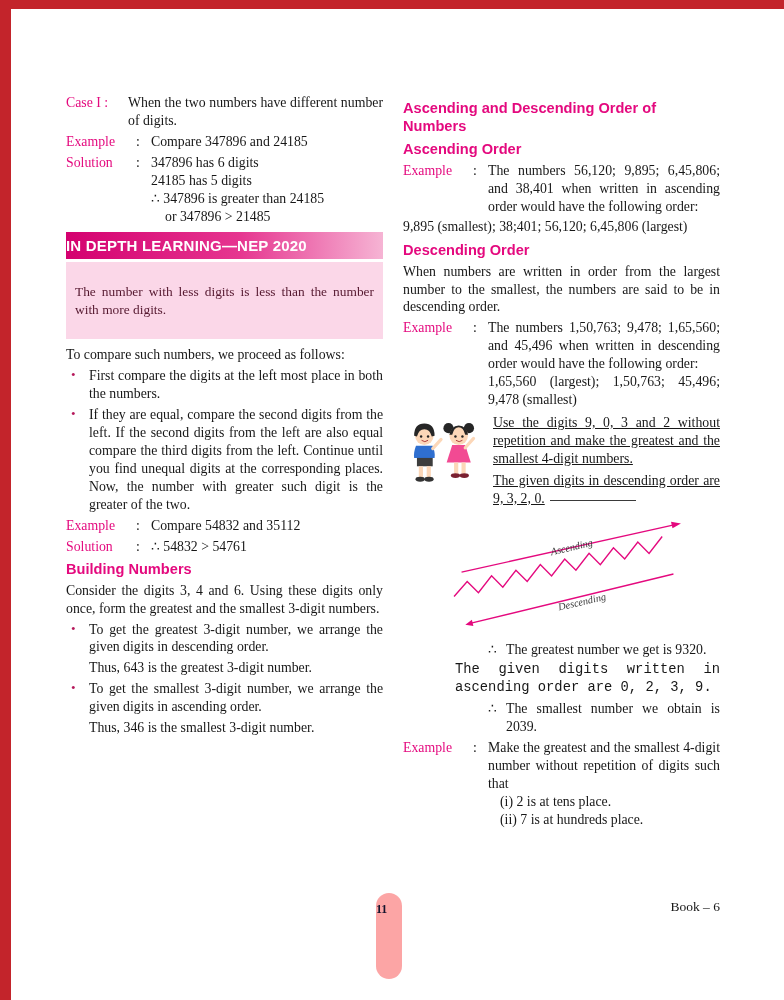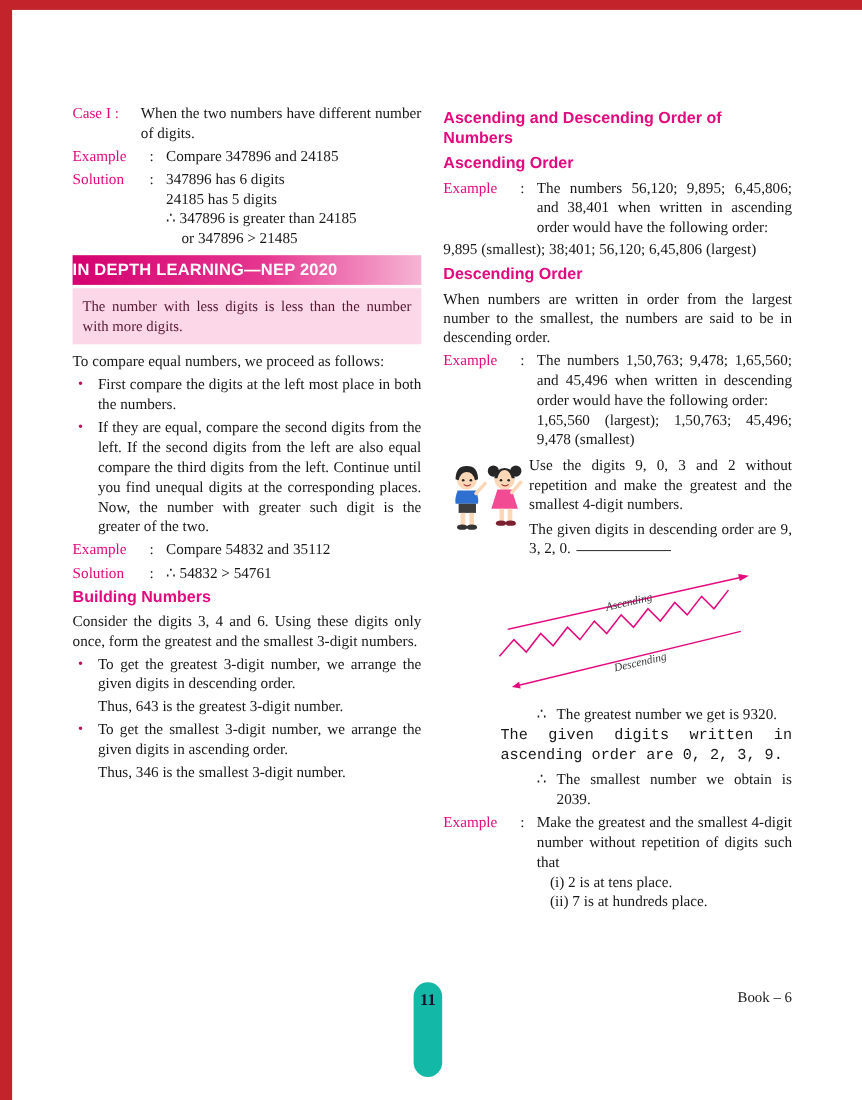--- a/index.html
+++ b/index.html
@@ -16,38 +16,38 @@
   .col{width:317px;font-size:13.8px;line-height:1.3;text-align:justify;}
   .row{display:flex;margin-bottom:3px;}
   .lbl{flex:none;width:70px;color:var(--magenta);}
   .colon{flex:none;width:15px;color:var(--ink);}
   .case-lbl{flex:none;width:62px;color:var(--magenta);}
   .rtext{flex:1;}
   .ind{margin-left:14px;}
   .banner{margin:7px 0 3px;height:27px;display:flex;align-items:center;padding-left:0;
     background:linear-gradient(90deg,#d4006f 0%,#e63690 55%,#f6b4d4 100%);
     color:#fff;font-family:"Liberation Sans",sans-serif;font-weight:bold;font-size:15px;letter-spacing:.2px;text-align:left;}
-  .infobox{background:#fbd7e8;color:#55182f;padding:8px 9px;font-size:13.4px;margin-bottom:7px;}
+  .infobox{background:#fbd7e8;color:#55182f;padding:21px 9px;font-size:13.4px;margin-bottom:7px;}
   .heading{font-family:"Liberation Sans",sans-serif;font-weight:bold;color:var(--magenta);
     font-size:14.6px;margin:5px 0 3px;text-align:left;line-height:1.25;}
   .bul{display:flex;margin-bottom:3px;}
   .dot{flex:none;width:23px;padding-left:5px;color:#b5175a;font-size:13px;}
   .thus{margin-left:23px;margin-bottom:3px;}
   .para{margin-bottom:3px;}
-  .kids-block{display:flex;gap:0;margin:5px 0 2px;}
+  .kids-block{display:flex;gap:12px;margin:5px 0 2px;text-decoration:underline;}
   .kids-svg{flex:none;}
   .kids-text p{margin-bottom:4px;}
   .hrule{display:inline-block;width:86px;border-bottom:1.4px solid #3a3a3a;height:1px;margin-left:5px;vertical-align:2px;}
   .indent-block{margin-left:52px;margin-bottom:3px;font-family:Liberation Mono, monospace;}
   .tf{display:flex;margin-bottom:3px;margin-left:85px;}
   .tf .mark{flex:none;width:18px;}
   .diagram-wrap{margin:2px 0 2px 36px;}
   .items div{margin-left:12px;}
-  .pill{position:absolute;left:376px;top:893px;width:26px;height:86px;background:#14b8a6;border-radius:13px;
-    text-align:center;padding-top:9px;font-weight:bold;font-size:15px;color:#13132d;}
+  .pill{position:absolute;left:376px;top:893px;width:26px;height:86px;background:#fca5a5;border-radius:13px;
+    text-align:left;padding-top:9px;font-weight:bold;font-size:12px;color:#13132d;}
   .book{position:absolute;right:64px;top:899px;font-size:13.5px;color:var(--ink);}
 </style>
 </head>
 <body>
 
 <div class="page">
   <div class="border-left"></div>
   <div class="border-top"></div>
 
   <div class="content">
@@ -74,21 +74,21 @@
           <div>∴ 347896 is greater than 24185</div>
           <div class="ind">or 347896 &gt; 21485</div>
         </div>
       </div>
 
       <div class="banner">IN DEPTH LEARNING—NEP 2020</div>
 
       <div class="infobox">The number with less digits is less than the number with more digits.</div>
 
 
-      <div class="para">To compare equal numbers, we proceed as follows:</div>
+      <div class="para">To compare such numbers, we proceed as follows:</div>
 
       <div class="bul">
         <span class="dot">•</span>
         <div class="rtext">First compare the digits at the left most place in both the numbers.</div>
       </div>
       <div class="bul">
         <span class="dot">•</span>
         <div class="rtext">If they are equal, compare the second digits from the left. If the second digits from the left are also equal compare the third digits from the left. Continue until you find unequal digits at the corresponding places. Now, the number with greater such digit is the greater of the two.</div>
       </div>
 

